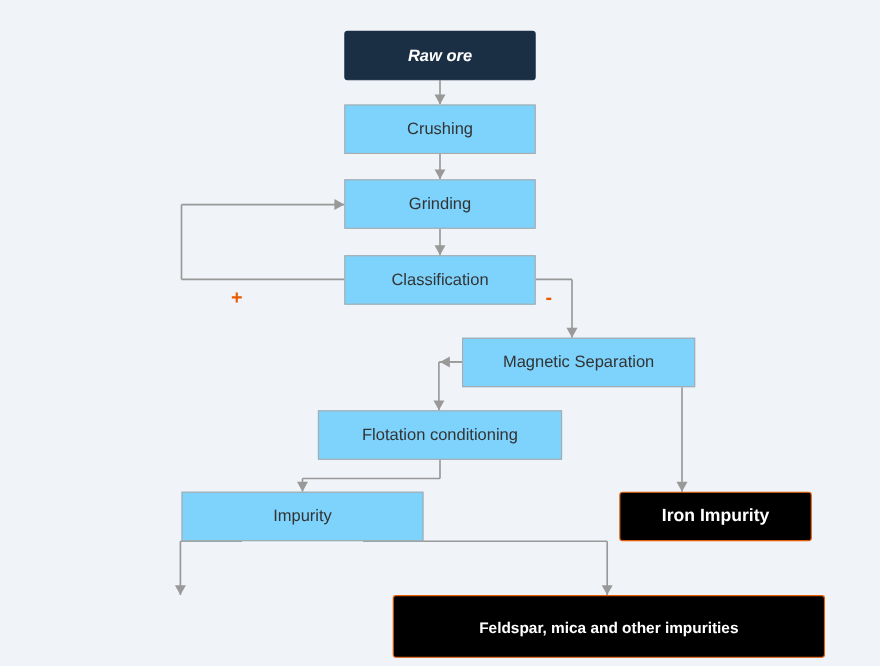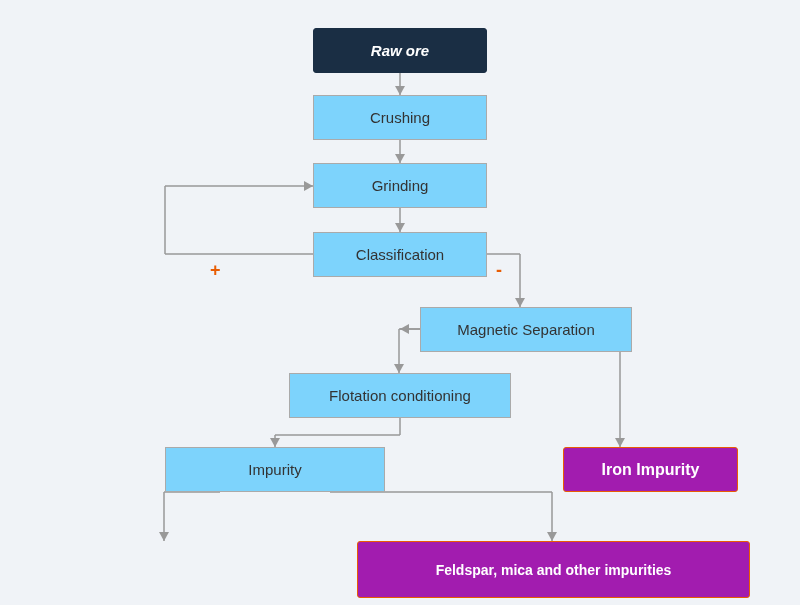--- a/index.html
+++ b/index.html
@@ -34,21 +34,21 @@
 
     .box-dark {
       background: #1a2e44;
       color: #fff;
       border: 1.5px solid #1a2e44;
       font-weight: bold;
       font-style: italic;
     }
 
     .box-orange {
-      background: #a21caf;
+      background: #000000;
       color: #fff;
       border: 1.5px solid #e85d04;
       font-weight: bold;
       font-size: 16px;
     }
 
     
     svg.lines {
       position: absolute;
       top: 0;

